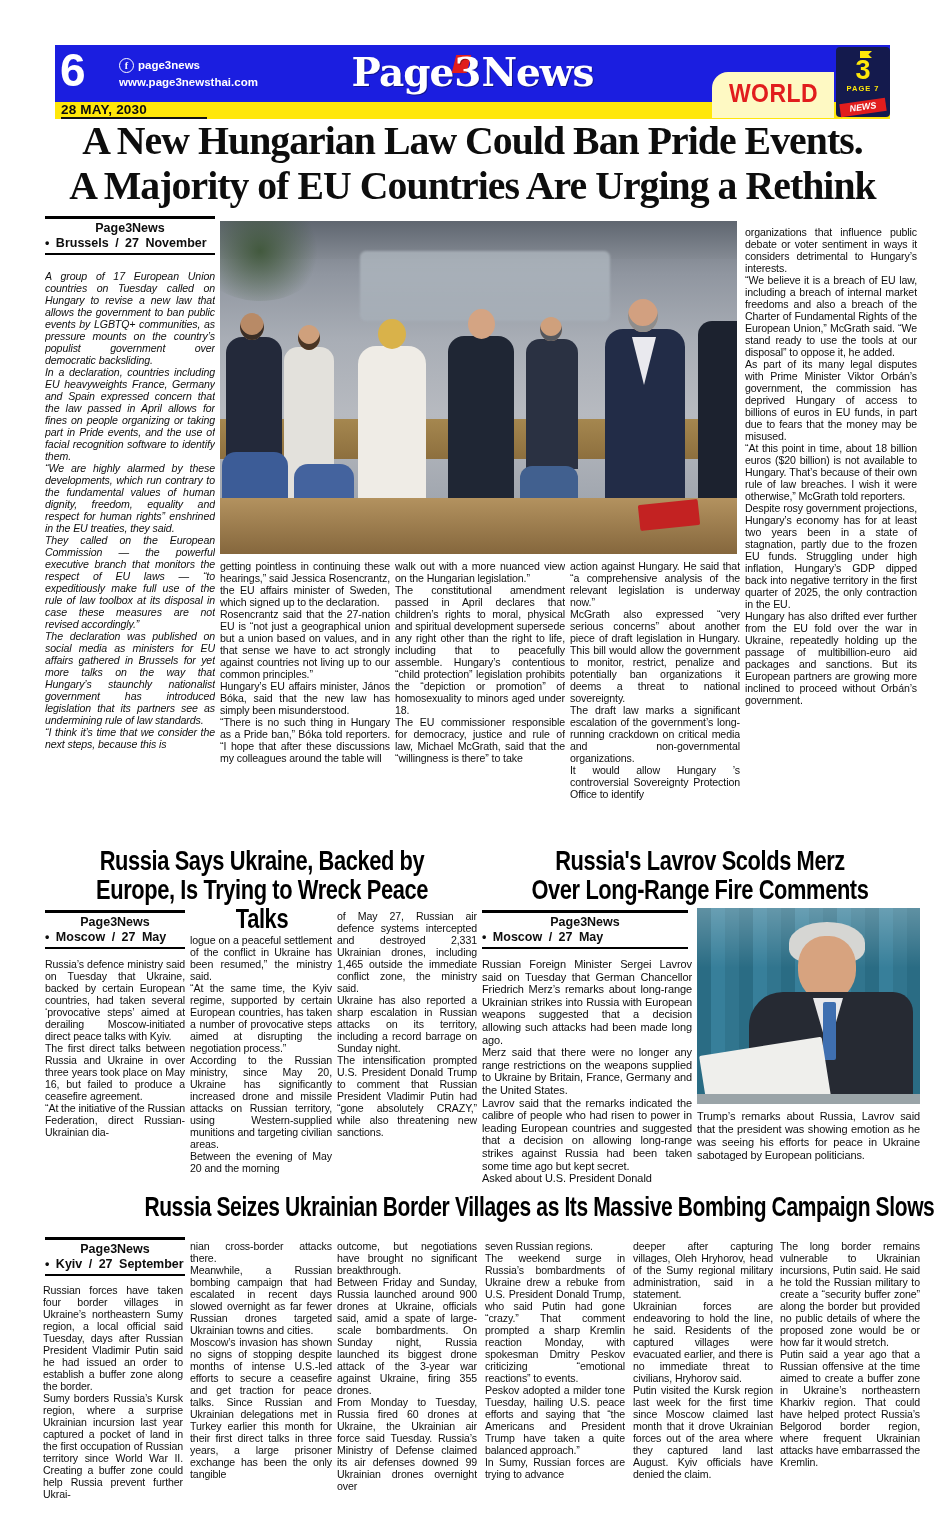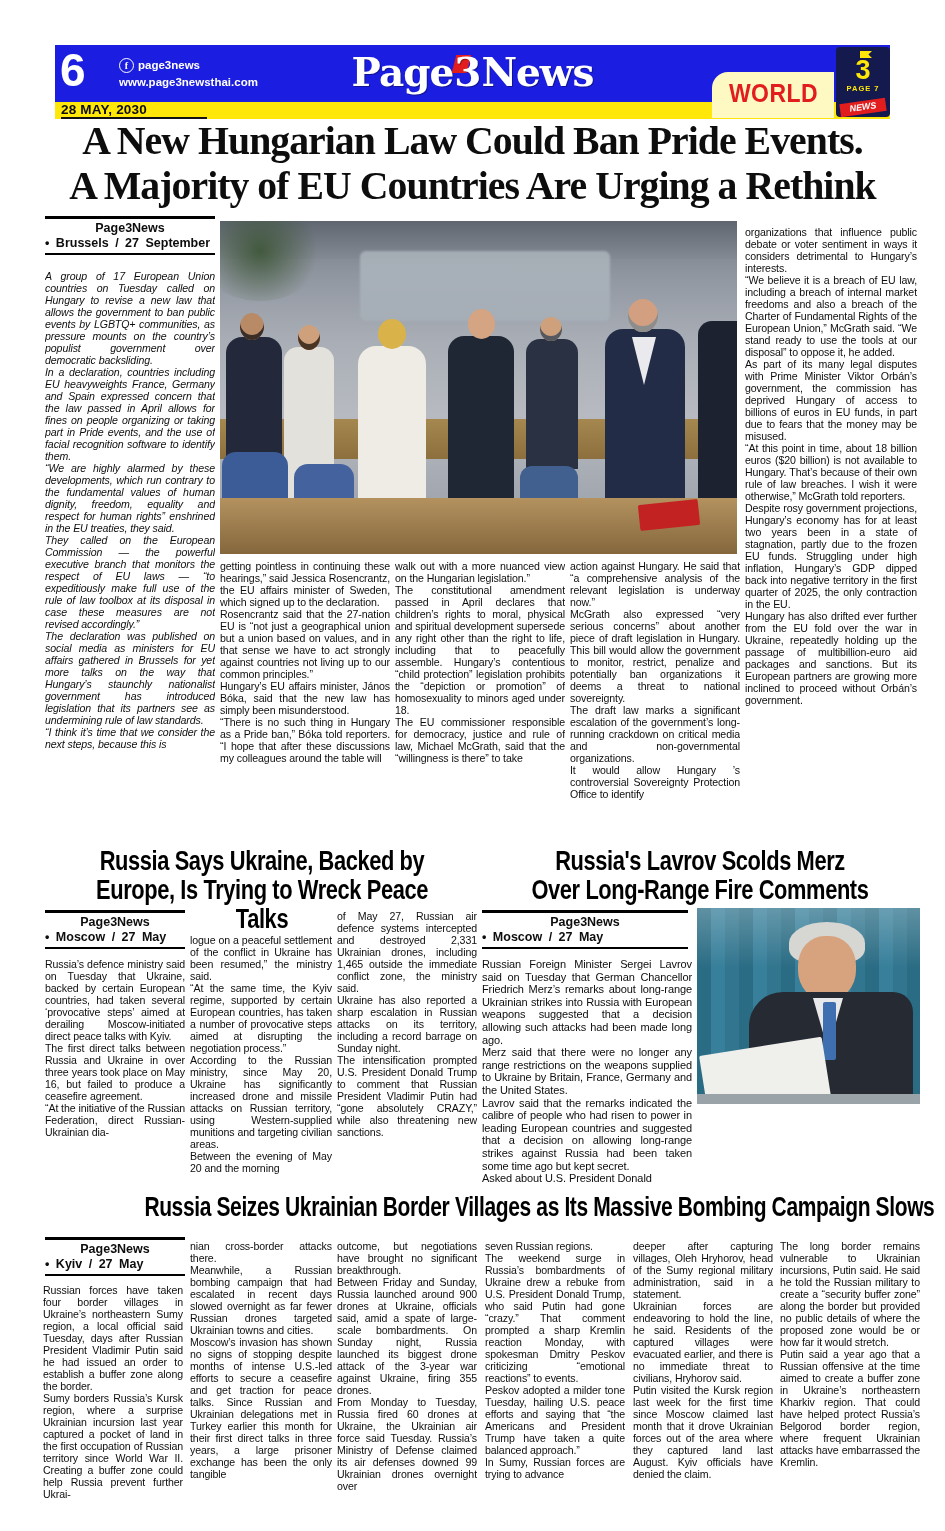--- a/index.html
+++ b/index.html
@@ -144,21 +144,21 @@
     <span id="dateline">28 MAY, 2030</span>
   </div>
 
   <h1 id="main-headline">
     <span>A New Hungarian Law Could Ban Pride Events.</span><br>
     <span>A Majority of EU Countries Are Urging a Rethink</span>
   </h1>
 
   <div class="byline" id="by1">
     <div class="src">Page3News</div>
-    <div class="loc">•  Brussels  /  27  September</div>
+    <div class="loc">•  Brussels  /  27  November</div>
   </div>
 
   <div id="photo1">
     <div class="s p1-ceiling"></div>
     <div class="s p1-plant"></div>
     <div class="s p1-glass"></div>
     <div class="s p1-deskfar"></div>
     <div class="s p1-b5"></div>
     <div class="s head p1-h5"></div>
     <div class="s p1-b1"></div>
@@ -238,27 +238,28 @@
   <div id="photo2">
     <div class="s p2-glow"></div>
     <div class="s p2-hair"></div>
     <div class="s p2-face"></div>
     <div class="s p2-suit"></div>
     <div class="s p2-shirt"></div>
     <div class="s p2-tie"></div>
     <div class="s p2-paper"></div>
     <div class="s p2-desk"></div>
   </div>
+  <div class="txt" id="a3cap">Trump’s remarks about Russia, Lavrov said that the president was showing emotion as he was seeing his efforts for peace in Ukraine sabotaged by European politicians.</div>
 
   <h2 class="subhead" id="hl4">
     <span>Russia Seizes Ukrainian Border Villages as Its Massive Bombing Campaign Slows</span>
   </h2>
   <div class="byline" id="by4">
     <div class="src">Page3News</div>
-    <div class="loc">•  Kyiv  /  27  May</div>
+    <div class="loc">•  Kyiv  /  27  September</div>
   </div>
   <div class="txt" id="a4c1">Russian forces have taken four border villages in Ukraine’s northeastern Sumy region, a local official said Tuesday, days after Russian President Vladimir Putin said he had issued an order to establish a buffer zone along the border.
 Sumy borders Russia’s Kursk region, where a surprise Ukrainian incursion last year captured a pocket of land in the first occupation of Russian territory since World War II. Creating a buffer zone could help Russia prevent further Ukrai-</div>
   <div class="txt" id="a4c2">nian cross-border attacks there.
 Meanwhile, a Russian bombing campaign that had escalated in recent days slowed overnight as far fewer Russian drones targeted Ukrainian towns and cities.
 Moscow’s invasion has shown no signs of stopping despite months of intense U.S.-led efforts to secure a ceasefire and get traction for peace talks. Since Russian and Ukrainian delegations met in Turkey earlier this month for their first direct talks in three years, a large prisoner exchange has been the only tangible</div>
   <div class="txt" id="a4c3">outcome, but negotiations have brought no significant breakthrough.
 Between Friday and Sunday, Russia launched around 900 drones at Ukraine, officials said, amid a spate of large-scale bombardments. On Sunday night, Russia launched its biggest drone attack of the 3-year war against Ukraine, firing 355 drones.
 From Monday to Tuesday, Russia fired 60 drones at Ukraine, the Ukrainian air force said Tuesday. Russia’s Ministry of Defense claimed its air defenses downed 99 Ukrainian drones overnight over</div>
   <div class="txt" id="a4c4">seven Russian regions.

